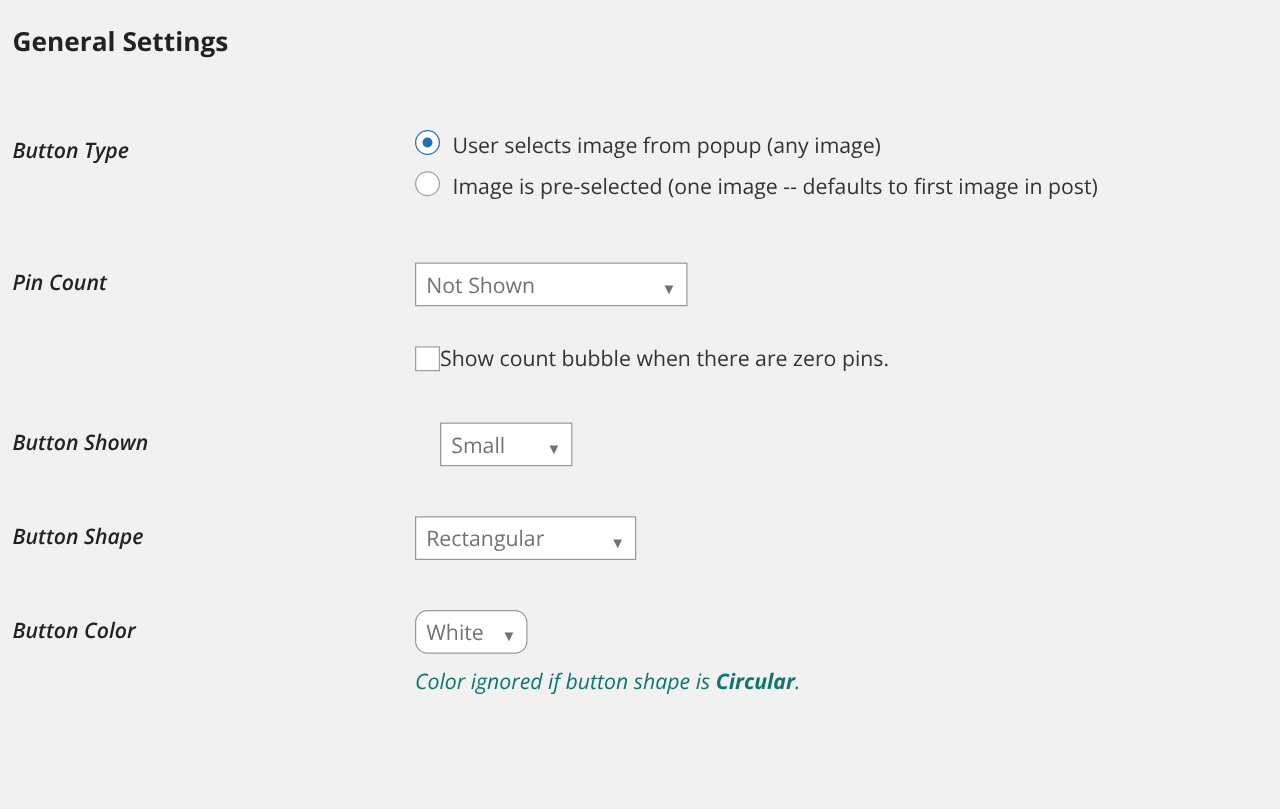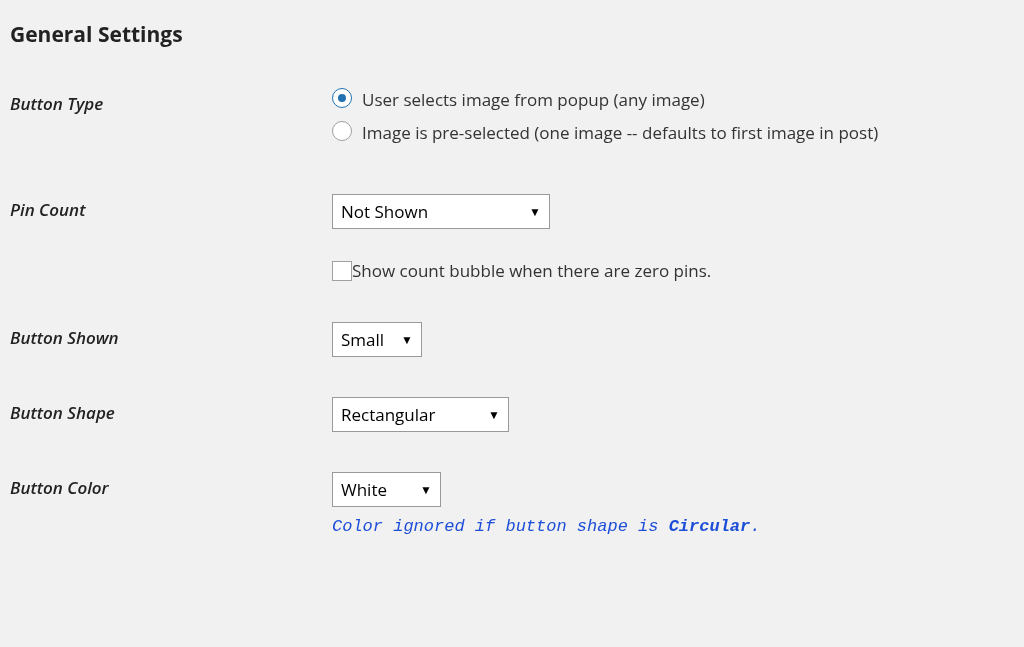--- a/index.html
+++ b/index.html
@@ -11,21 +11,21 @@
       font-family: "Open Sans", -apple-system, BlinkMacSystemFont, "Segoe UI", Helvetica, Arial, sans-serif;
       background: #f1f1f1;
       color: #333;
       padding: 20px 10px;
       font-size: 17px;
     }
     h3 {
       font-size: 21px;
       font-weight: 700;
       color: #222;
-      margin-bottom: 40px;
+      margin-bottom: 56px;
     }
     .form-table {
       width: 100%;
     }
     .form-row {
       display: flex;
       align-items: flex-start;
       margin-bottom: 40px;
     }
     .form-row.tight {
@@ -80,45 +80,44 @@
       width: 20px;
       height: 20px;
       border: 1.5px solid #a0a0a0;
       background: #fff;
       display: inline-block;
       flex-shrink: 0;
       cursor: pointer;
     }
     .select {
       display: inline-flex;
-      align-items: center;
+      align-items: flex-end;
       justify-content: space-between;
       background: #fff;
       border: 1px solid #999;
-      color: #000000;
+      color: #737373;
       font-size: 17px;
       padding: 5px 8px 5px 8px;
       font-family: inherit;
       cursor: pointer;
       min-width: 0;
       gap: 10px;
     }
     .select-caret {
       font-size: 12px;
     }
     .select.w-pin { width: 218px; }
-    .select.w-size { width: 90px; }
+    .select.w-size { width: 106px; margin-left: 20px; }
     .select.w-shape { width: 177px; }
-    .select.w-color { width: 109px; }
+    .select.w-color { width: 90px; border-radius: 10px; }
     .description {
       font-style: italic;
-      color: #1d4ed8;
+      color: #0f766e;
       margin-top: 10px;
       font-size: 17px;
-      font-family: Liberation Mono, monospace;
     }
     .description em {
       font-weight: 700;
     }
   </style>
 </head>
 <body>
 
 <h3>General Settings</h3>
 

